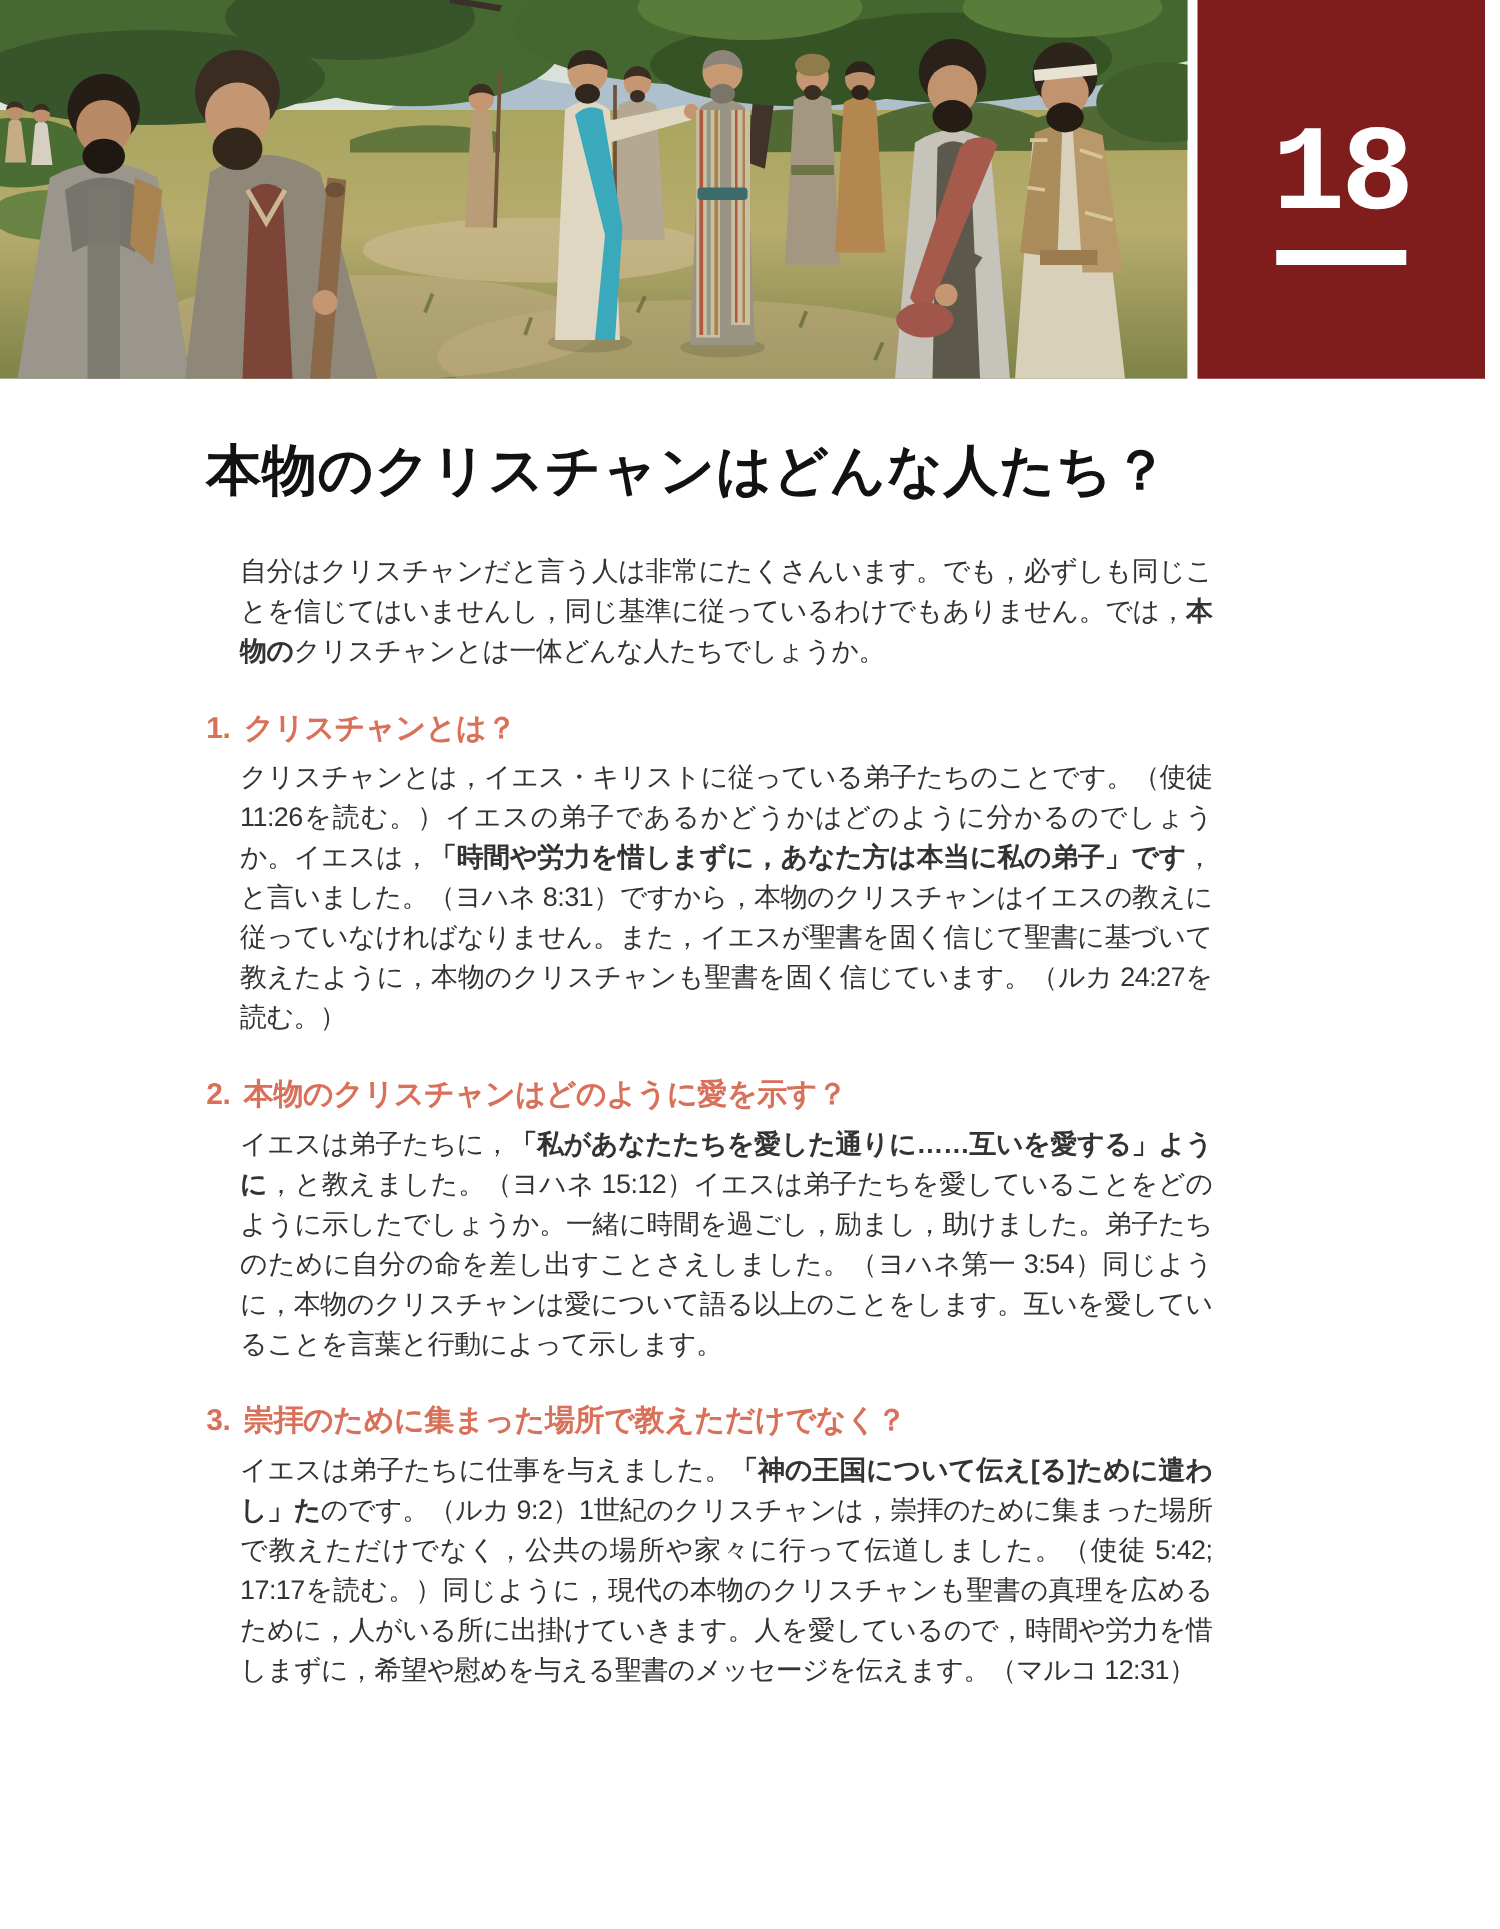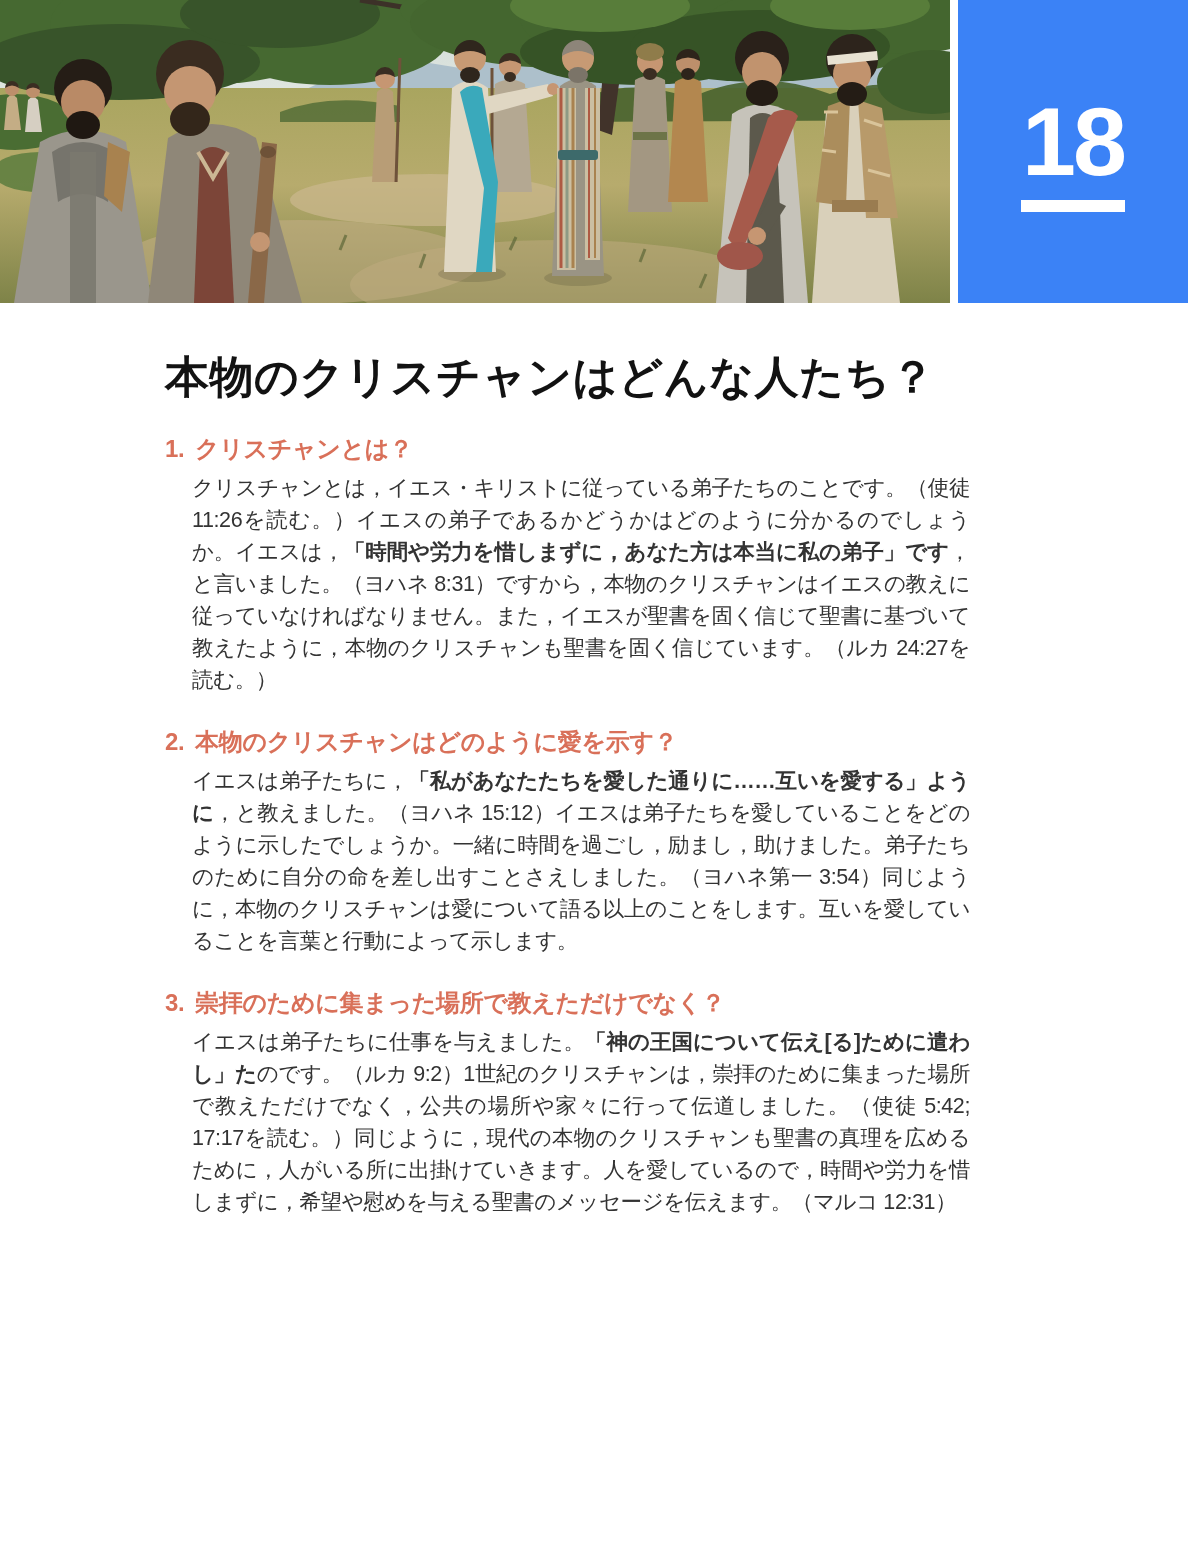--- a/index.html
+++ b/index.html
@@ -7,22 +7,22 @@
     width:1200px;height:1543px;background:#ffffff;position:relative;
     font-family:"Liberation Sans","DejaVu Sans",sans-serif;
     -webkit-font-smoothing:antialiased;
   }
   .page{width:1200px;height:1543px;overflow:hidden;}
 
   
   .hero{display:flex;height:303px;width:1200px;}
   .photo{width:950px;height:303px;overflow:hidden;flex:none;background:#cfd9d2;}
   .badge{
-    flex:none;width:230px;height:303px;margin-left:8px;background:#3b82f6;
-    display:flex;flex-direction:column;align-items:center;justify-content:center;
+    flex:none;width:230px;height:303px;margin-left:8px;background:#7f1d1d;
+    display:flex;flex-direction:column;align-items:center;justify-content:center;font-family:Liberation Mono, monospace;
   }
   .lesson-num{
     color:#fff;font-size:97px;font-weight:700;line-height:0.76;
     letter-spacing:-3px;padding-top:14px;
   }
   .lesson-bar{width:104px;height:12px;background:#ffffff;margin-top:21px;}
 
   
   .content{margin:0 0 0 165px;width:805px;}
   h1.title{
@@ -212,20 +212,21 @@
     <div class="badge">
       <div class="lesson-num">18</div>
       <div class="lesson-bar"></div>
     </div>
   </header>
 
   <main class="content">
 
     <h1 class="title">本物のクリスチャンはどんな人たち？</h1>
 
+    <p class="intro bodytext"><span>自分はクリスチャンだと言う人は非常にたくさんいます。でも，必ずしも同じことを信じてはいませんし，同じ基準に従っているわけでもありません。では，</span><span class="b">本物の</span><span>クリスチャンとは一体どんな人たちでしょうか。</span></p>
 
     <section class="qsec">
       <h2 class="qhead">
         <span class="qnum">1.</span>
         <span>クリスチャンとは？</span>
       </h2>
       <p class="bodytext"><span>クリスチャンとは，イエス・キリストに従っている弟子たちのことです。（使徒 11:26を読む。）イエスの弟子であるかどうかはどのように分かるのでしょうか。イエスは，</span><span class="b">「時間や労力を惜しまずに，あなた方は本当に私の弟子」です</span><span>，と言いました。（ヨハネ 8:31）ですから，本物のクリスチャンはイエスの教えに従っていなければなりません。また，イエスが聖書を固く信じて聖書に基づいて教えたように，本物のクリスチャンも聖書を固く信じています。（ルカ 24:27を読む。）</span></p>
     </section>
 
     <section class="qsec">

